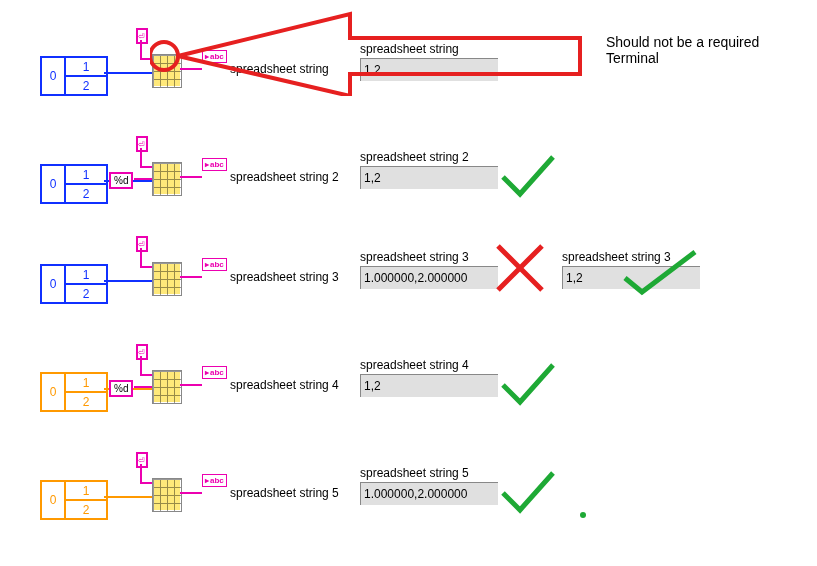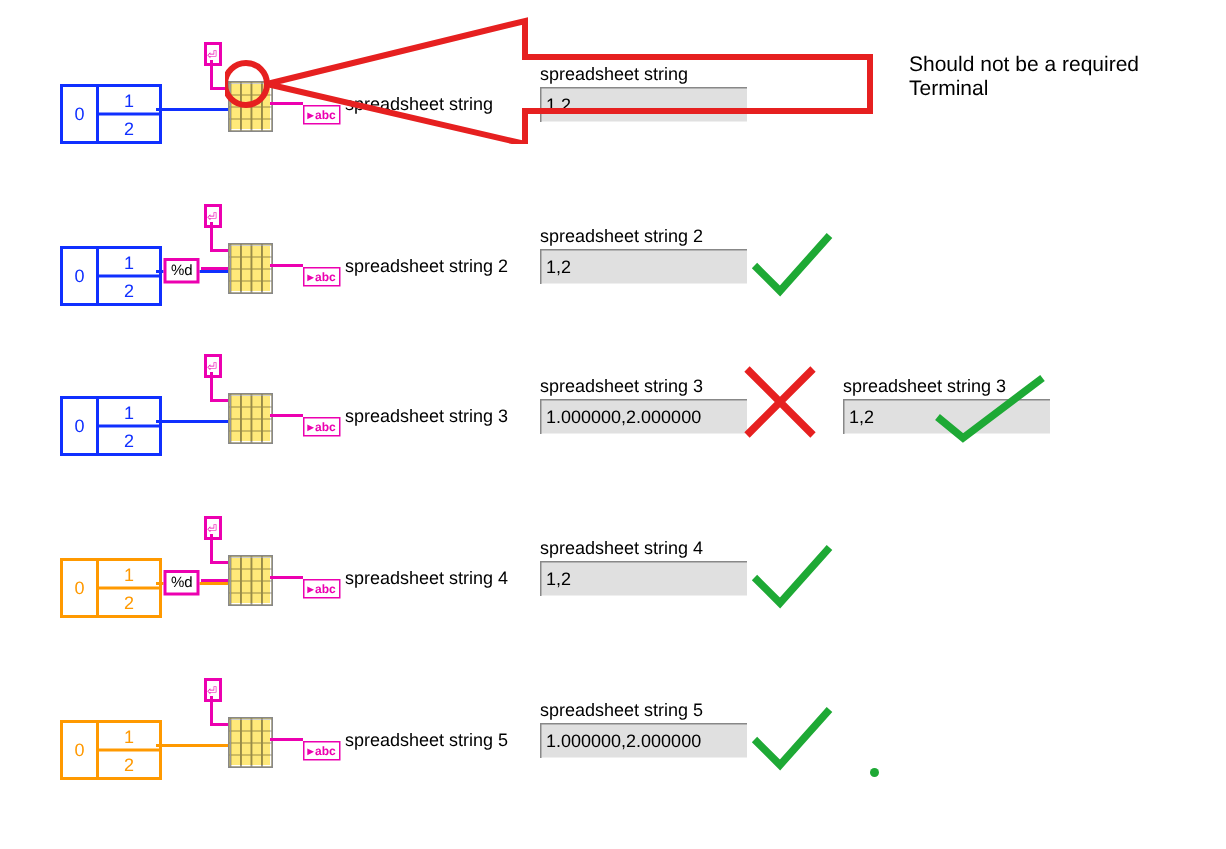--- a/index.html
+++ b/index.html
@@ -63,21 +63,21 @@
   }
   .fn-node .grid{
     width:100%; height:100%;
     background-image:
       linear-gradient(#000 1px, transparent 1px),
       linear-gradient(90deg,#000 1px, transparent 1px);
     background-size: 7px 8px;
     opacity:.4;
   }
   .abc-ind {
-    position:absolute; left:202px; top:60px;
+    position:absolute; left:202px; top:40px;
     border:1px solid #ec00b0; background:#fff; color:#ec00b0;
     font-size:8px; font-weight:bold; padding:1px 2px;
   }
   .abc-ind::before{content:"▸"; color:#ec00b0; margin-right:1px;}
   .ind-text {
     position:absolute; left:230px; top:52px;
     font-size:12px; color:#000;
   }
 
   

